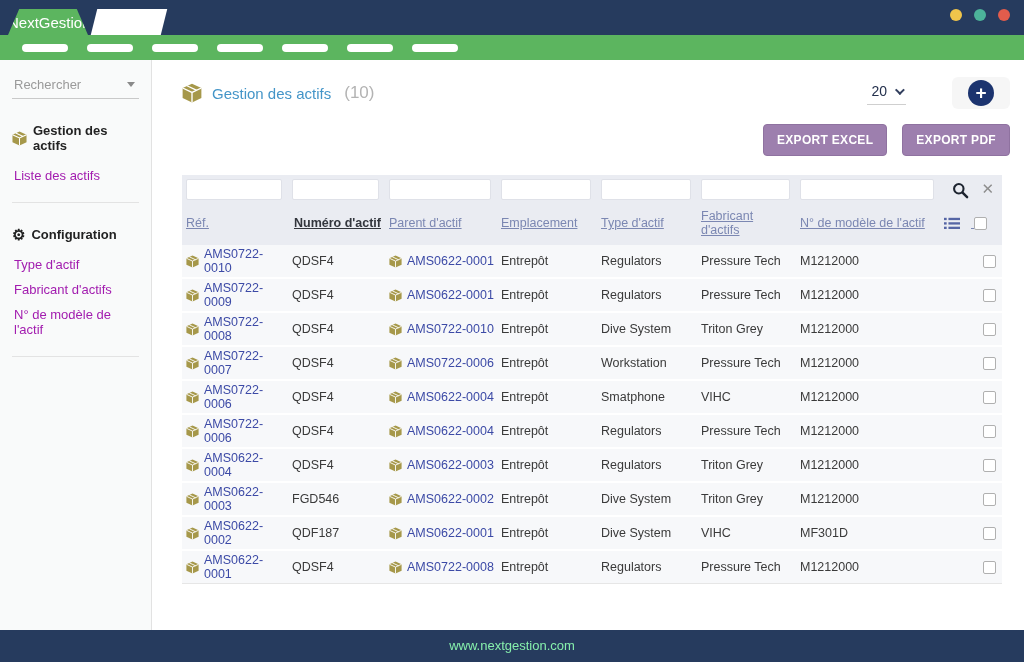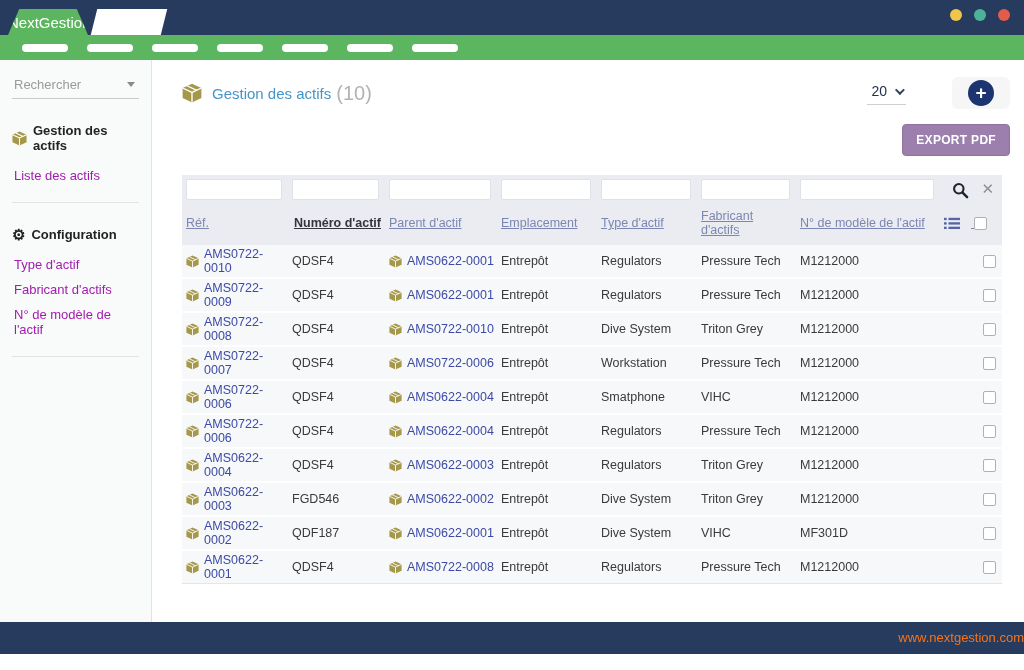--- a/index.html
+++ b/index.html
@@ -33,21 +33,21 @@
   .caret-down { width:0; height:0; border-left:4px solid transparent; border-right:4px solid transparent; border-top:5px solid #8a8a8a; }
   .side-section { margin-top:24px; }
   .side-title { display:flex; align-items:center; gap:6px; font-size:13px; font-weight:bold; color:#222; margin-bottom:10px; }
   .gear-glyph { font-size:15px; color:#222; line-height:1; }
   .side-item { font-size:13px; color:#a21caf; padding:5px 0 5px 2px; cursor:pointer; }
   .side-divider { border:none; border-top:1px solid #e3e3e3; margin:14px 0 0 0; }
 
   
   .title-row { display:flex; align-items:center; margin-top:18px; height:30px; }
   .page-title { font-size:15px; color:#4495c8; margin-left:10px; }
-  .page-count { font-size:20px; color:#b3b3b3; margin-left:5px; }
+  .page-count { font-size:17px; color:#b3b3b3; margin-left:13px; }
   .title-right { margin-left:auto; display:flex; align-items:center; gap:46px; }
   .page-size { display:flex; align-items:center; border-bottom:1px solid #cfcfcf; padding:2px 4px 5px 4px; cursor:pointer; }
   .page-size-value { font-size:14px; color:#24304d; }
   .chev { width:7px; height:7px; border-right:2px solid #33405f; border-bottom:2px solid #33405f; transform:rotate(45deg) translateY(-2px); margin-left:8px; }
   .add-wrap { background:#f6f6f6; border-radius:6px; padding:3px 16px; }
   .add-btn { width:26px; height:26px; border-radius:50%; background:#1c346f; color:#fff; border:none;
     font-size:19px; font-weight:bold; line-height:24px; text-align:center; cursor:pointer; padding:0; }
 
   .export-row { display:flex; justify-content:flex-end; gap:15px; margin-top:16px; }
   .export-btn { background:#9d7fae; border:1px solid #8f72a0; border-radius:4px; color:#fff;
@@ -70,22 +70,22 @@
   .grid tbody td { background:#f7f8fa; border-bottom:2px solid #fff; height:27px; padding:2px 4px 2px 2px; color:#3a3a3a; }
   .grid tbody td:first-child { padding-left:4px; }
   .grid tbody tr:last-child td { border-bottom:1px solid #e6e6e6; }
   .asset-link { color:#3c4aa6; cursor:pointer; }
   .cell-flex { display:flex; align-items:center; gap:5px; }
   .cb { appearance:none; -webkit-appearance:none; width:13px; height:13px; border:1.5px solid #b0b0b0; border-radius:2px; background:#fff; margin:0; vertical-align:middle; cursor:pointer; }
   .act-cell { text-align:right; padding-right:6px !important; }
   .listicon { vertical-align:middle; margin-right:11px; }
 
   
-  .footer { position:absolute; bottom:16px; left:0; width:100%; height:32px; background:#263b5e;
-    color:#f97316; font-size:13px; text-align:right; line-height:32px; }
+  .footer { position:absolute; bottom:8px; left:0; width:100%; height:32px; background:#263b5e;
+    color:#86efac; font-size:13px; text-align:center; line-height:32px; }
 
   .cube { flex-shrink:0; }
 </style>
 </head>
 <body>
 
 <div class="window">
 
   <div class="topbar">
     <div class="brand-tab">NextGestion</div>
@@ -155,20 +155,21 @@
           </div>
           <div class="add-wrap">
             <button class="add-btn">
               <span>+</span>
             </button>
           </div>
         </div>
       </div>
 
       <div class="export-row">
+        <button class="export-btn">EXPORT EXCEL</button>
         <button class="export-btn">EXPORT PDF</button>
       </div>
 
       <table class="grid">
         <colgroup>
           <col class="c-ref">
             <col class="c-num">
             <col class="c-par">
             <col class="c-loc">
           <col class="c-typ">

